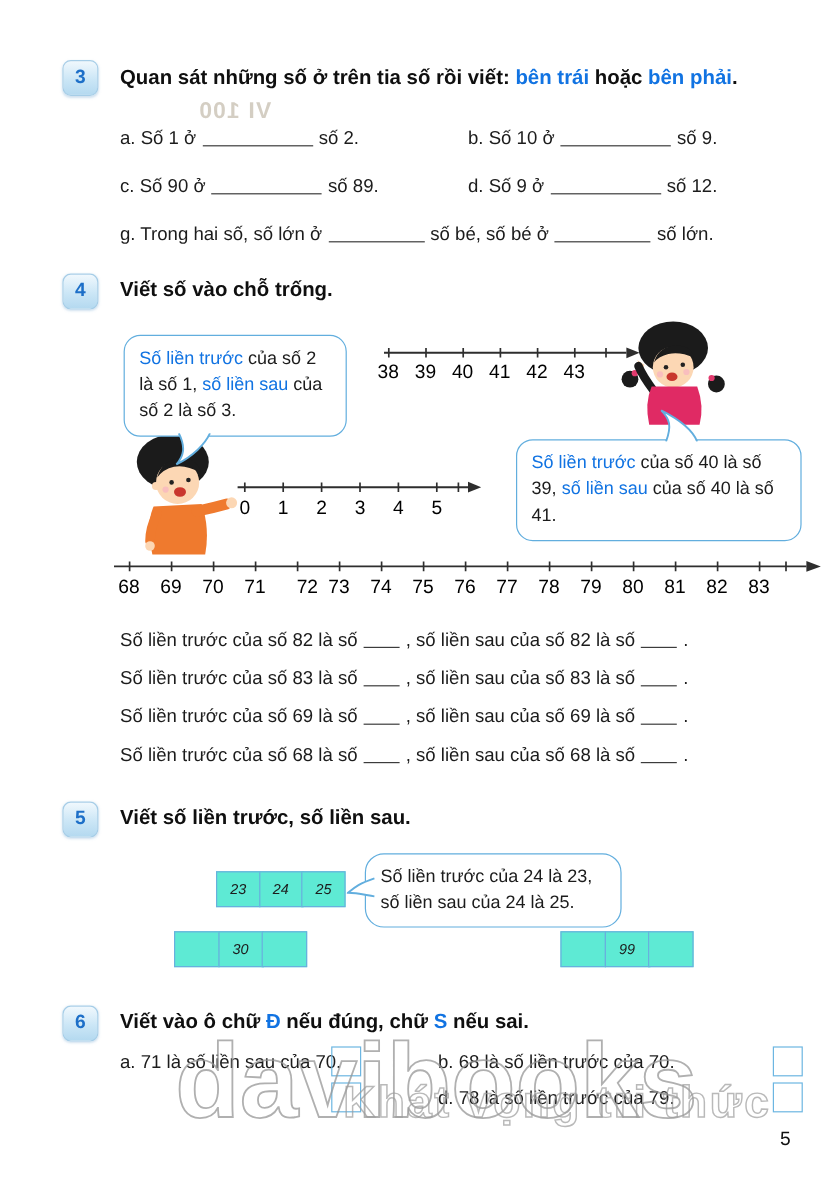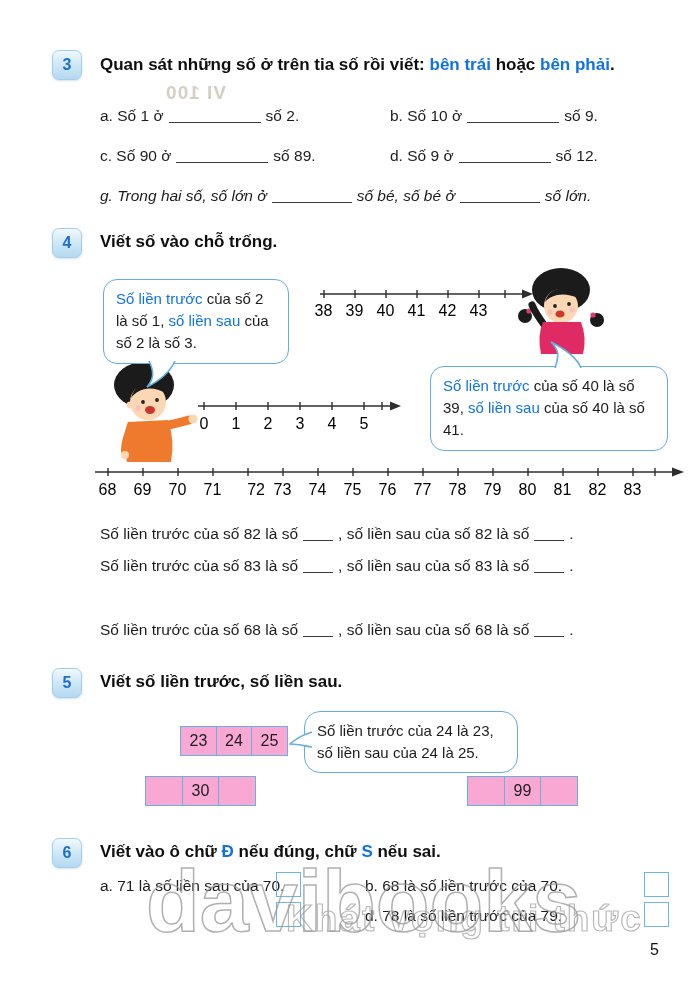--- a/index.html
+++ b/index.html
@@ -22,22 +22,22 @@
   .bubble {
     position:absolute; background:#fff; border:1.6px solid #62aede; border-radius:14px;
     padding:8px 12px; font-size:15px; line-height:1.48; color:#1c1c1c; z-index:1;
   }
   .tail { position:absolute; z-index:2; }
   .nl { position:absolute; }
   .nl-labels { position:absolute; display:flex; }
   .nl-labels span { display:inline-block; text-align:center; font-size:16px; color:#000000; }
   .cellrow { position:absolute; display:flex; }
   .cell {
-    width:38px; height:30px; border:1.5px solid #68b0de; background:#f9a8d4; margin-left:-1.5px;
-    display:flex; align-items:center; justify-content:center; font-size:16px; color:#1c1c1c;
+    width:38px; height:30px; border:1.5px solid #68b0de; background:#5eead4; margin-left:-1.5px;
+    display:flex; align-items:center; justify-content:center; font-size:12px; color:#1c1c1c;font-style:italic;
   }
   .cell:first-child { margin-left:0; }
   .checkbox { position:absolute; width:25px; height:25px; border:1.5px solid #6cb6e2; background:transparent; z-index:0; }
   .ghost {
     position:absolute; left:165px; top:82px; transform:scaleX(-1);
     font-weight:bold; font-size:19px; letter-spacing:1px; color:rgba(176,166,146,.55);
   }
   .wm-brand {
     position:absolute; left:146px; top:850px; font-size:88px; font-weight:bold;
     color:transparent; -webkit-text-stroke:1.5px rgba(150,150,150,.75); z-index:5; pointer-events:none;
@@ -66,21 +66,21 @@
   </div>
   <div class="row" style="left:390px; top:107px;">
     <span>b. Số 10 ở</span><span class="blank" style="width:92px;"></span><span>số 9.</span>
   </div>
   <div class="row" style="left:100px; top:147px;">
     <span>c. Số 90 ở</span><span class="blank" style="width:92px;"></span><span>số 89.</span>
   </div>
   <div class="row" style="left:390px; top:147px;">
     <span>d. Số 9 ở</span><span class="blank" style="width:92px;"></span><span>số 12.</span>
   </div>
-  <div class="row" style="left:100px; top:187px;font-style:italic;">
+  <div class="row" style="left:100px; top:187px;">
     <span>g. Trong hai số, số lớn ở</span><span class="blank" style="width:80px;"></span><span>số bé, số bé ở</span><span class="blank" style="width:80px;"></span><span>số lớn.</span>
   </div>
 
   <div class="badge" style="top:228px;">4</div>
   <div class="title" style="top:232px;">Viết số vào chỗ trống.</div>
 
   <div class="bubble" style="left:103px; top:279px; width:186px;">
     <span class="blue">Số liền trước</span><span> của số 2 là số 1, </span><span class="blue">số liền sau</span><span> của số 2 là số 3.</span>
   </div>
   <svg class="tail" style="left:146px; top:361px;" width="34" height="28" viewBox="0 0 34 28">
@@ -185,20 +185,23 @@
     <span style="width:35px;">82</span>
     <span style="width:35px;">83</span>
   </div>
 
   <div class="row" style="left:100px; top:525px;">
     <span>Số liền trước của số 82 là số</span><span class="blank" style="width:30px;"></span><span>, số liền sau của số 82 là số</span><span class="blank" style="width:30px;"></span><span>.</span>
   </div>
   <div class="row" style="left:100px; top:557px;">
     <span>Số liền trước của số 83 là số</span><span class="blank" style="width:30px;"></span><span>, số liền sau của số 83 là số</span><span class="blank" style="width:30px;"></span><span>.</span>
   </div>
+  <div class="row" style="left:100px; top:589px;">
+    <span>Số liền trước của số 69 là số</span><span class="blank" style="width:30px;"></span><span>, số liền sau của số 69 là số</span><span class="blank" style="width:30px;"></span><span>.</span>
+  </div>
   <div class="row" style="left:100px; top:621px;">
     <span>Số liền trước của số 68 là số</span><span class="blank" style="width:30px;"></span><span>, số liền sau của số 68 là số</span><span class="blank" style="width:30px;"></span><span>.</span>
   </div>
 
   <div class="badge" style="top:668px;">5</div>
   <div class="title" style="top:672px;">Viết số liền trước, số liền sau.</div>
 
   <div class="cellrow" style="left:180px; top:726px;">
     <div class="cell" style="width:37px;">23</div>
     <div class="cell" style="width:37px;">24</div>

